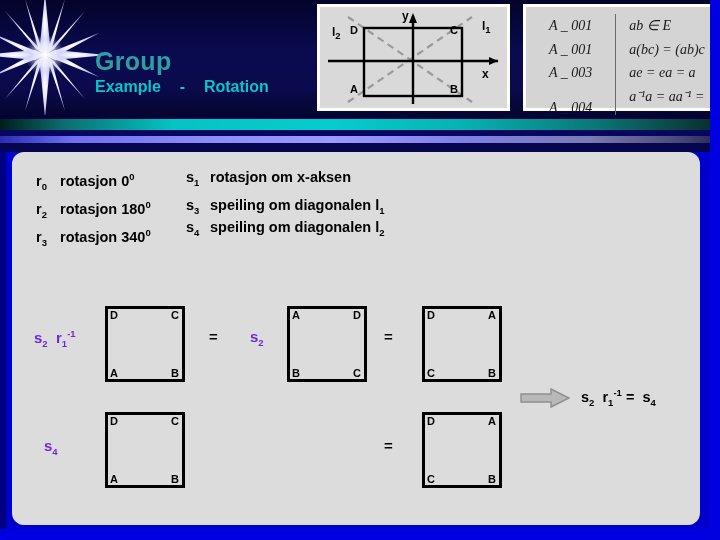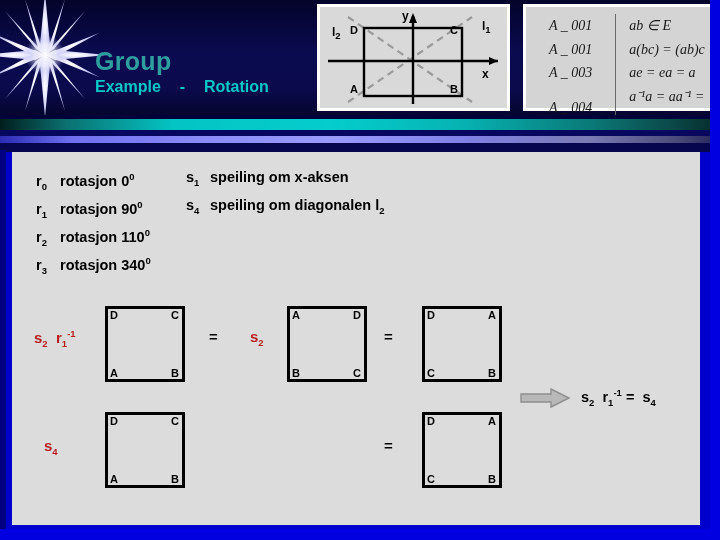--- a/index.html
+++ b/index.html
@@ -104,20 +104,21 @@
   #axioms-table td { padding: 1px 0; line-height: 1.55; }
   #axioms-table td.lbl { width: 48%; text-align: center; font-style: italic; }
   #axioms-table td.eq  { padding-left: 13px; border-left: 1px solid #6a6a6a; }
 
   
   #content {
     position: absolute;
     left: 12px; top: 152px;
     width: 688px; height: 373px;
     background: #dcdcdc;
+    border-radius: 12px;
   }
 
   
   .deflist { position: absolute; font-size: 14.5px; font-weight: bold; color: #000; white-space: nowrap; }
   .deflist .sym { display: inline-block; width: 24px; }
   .sb { font-size: 9.5px; vertical-align: sub; font-weight: bold; }
   .sp { font-size: 9.5px; vertical-align: super; font-weight: bold; }
 
   #rot-list  { left: 24px; top: 14px; }
   #refl-list { left: 174px; top: 14px; }
@@ -140,21 +141,21 @@
   }
   .sq .tl { left: 2px;  top: 0px; }
   .sq .tr { right: 3px; top: 0px; }
   .sq .bl { left: 2px;  bottom: 0px; }
   .sq .br { right: 3px; bottom: 0px; }
 
   .opsym {
     position: absolute;
     font-size: 15px;
     font-weight: bold;
-    color: #b91c1c;
+    color: #6d28d9;
     white-space: nowrap;
   }
   .eqsym {
     position: absolute;
     font-size: 15px;
     font-weight: bold;
     color: #000;
   }
 
   
@@ -294,33 +295,33 @@
   <div class="bar" id="bar-lav"></div>
   <div class="bar" id="bar-navy3"></div>
 
   <div id="content">
 
     <div id="rot-list" class="deflist">
       <div class="defrow">
         <span class="sym"><span>r</span><span class="sb">0</span></span><span>rotasjon 0</span><span class="sp">0</span>
       </div>
       <div class="defrow">
-        <span class="sym"><span>r</span><span class="sb">1</span></span><span>rotasjon 90</span><span class="sp">0</span>
-      </div>
-      <div class="defrow">
-        <span class="sym"><span>r</span><span class="sb">2</span></span><span>rotasjon 110</span><span class="sp">0</span>
+        <span class="sym"><span>r</span><span class="sb">2</span></span><span>rotasjon 180</span><span class="sp">0</span>
       </div>
       <div class="defrow">
         <span class="sym"><span>r</span><span class="sb">3</span></span><span>rotasjon 340</span><span class="sp">0</span>
       </div>
     </div>
 
     <div id="refl-list" class="deflist">
       <div class="defrow">
-        <span class="sym"><span>s</span><span class="sb">1</span></span><span>speiling om x-aksen</span>
+        <span class="sym"><span>s</span><span class="sb">1</span></span><span>rotasjon om x-aksen</span>
+      </div>
+      <div class="defrow tight">
+        <span class="sym"><span>s</span><span class="sb">3</span></span><span>speiling om diagonalen l</span><span class="sb">1</span>
       </div>
       <div class="defrow tight">
         <span class="sym"><span>s</span><span class="sb">4</span></span><span>speiling om diagonalen l</span><span class="sb">2</span>
       </div>
     </div>
 
     <div class="opsym" style="left:22px; top:176px;">
       <span>s</span><span class="sb">2</span>&nbsp;&nbsp;<span>r</span><span class="sb">1</span><span class="sp">-1</span>
     </div>
 

